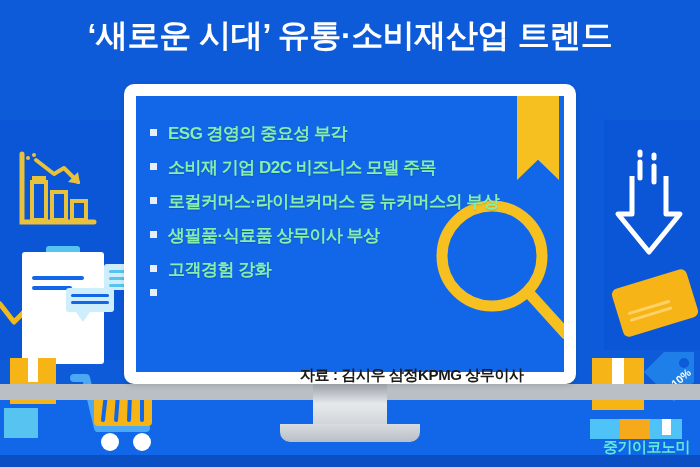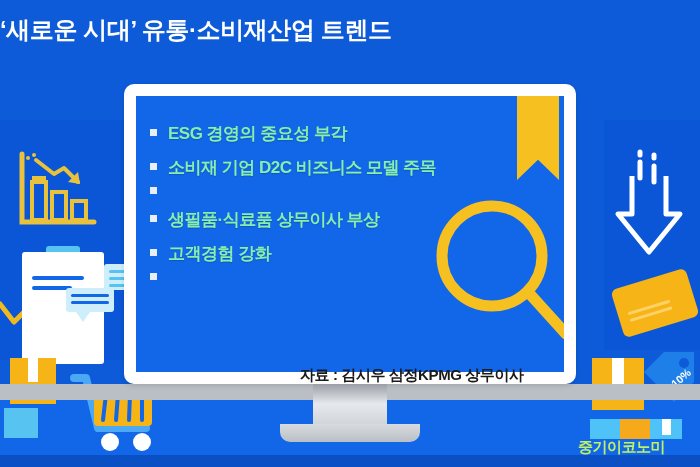--- a/index.html
+++ b/index.html
@@ -34,22 +34,23 @@
     bottom: 0;
     height: 12px;
     background: #0a4fc4;
   }
 
   
   .title {
     position: absolute;
     left: 0; right: 0;
     top: 14px;
+    text-align: center;
     color: #ffffff;
-    font-size: 24px;
+    font-size: 32px;
     font-weight: bold;
     letter-spacing: -0.4px;
     white-space: nowrap;
   }
 
   
   .art-left-panel {
     position: absolute;
     left: 0; top: 120px;
     width: 128px; height: 240px;
@@ -298,22 +299,22 @@
   .wm-notch {
     position: absolute;
     left: 12px; top: 0;
     width: 9px; height: 16px;
     background: #ffffff;
   }
   .wm-text {
     position: absolute;
     left: 0; top: 19px;
     width: 112px;
-    text-align: left;
-    color: #bef264;
+    text-align: right;
+    color: #5eead4;
     font-size: 15px;
     font-weight: bold;
     letter-spacing: -0.5px;
     white-space: nowrap;
   }
 </style>
 </head>
 <body>
 
 <div id="stage">
@@ -416,20 +417,21 @@
       <div class="bullet-row">
         <span class="bullet-mark"></span>
         <span class="bullet-text">ESG 경영의 중요성 부각</span>
       </div>
       <div class="bullet-row">
         <span class="bullet-mark"></span>
         <span class="bullet-text">소비재 기업 D2C 비즈니스 모델 주목</span>
       </div>
       <div class="bullet-row">
         <span class="bullet-mark"></span>
+        <span class="bullet-text">로컬커머스·라이브커머스 등 뉴커머스의 부상</span>
       </div>
       <div class="bullet-row">
         <span class="bullet-mark"></span>
         <span class="bullet-text">생필품·식료품 상무이사 부상</span>
       </div>
       <div class="bullet-row">
         <span class="bullet-mark"></span>
         <span class="bullet-text">고객경험 강화</span>
       </div>
       <div class="bullet-row">

